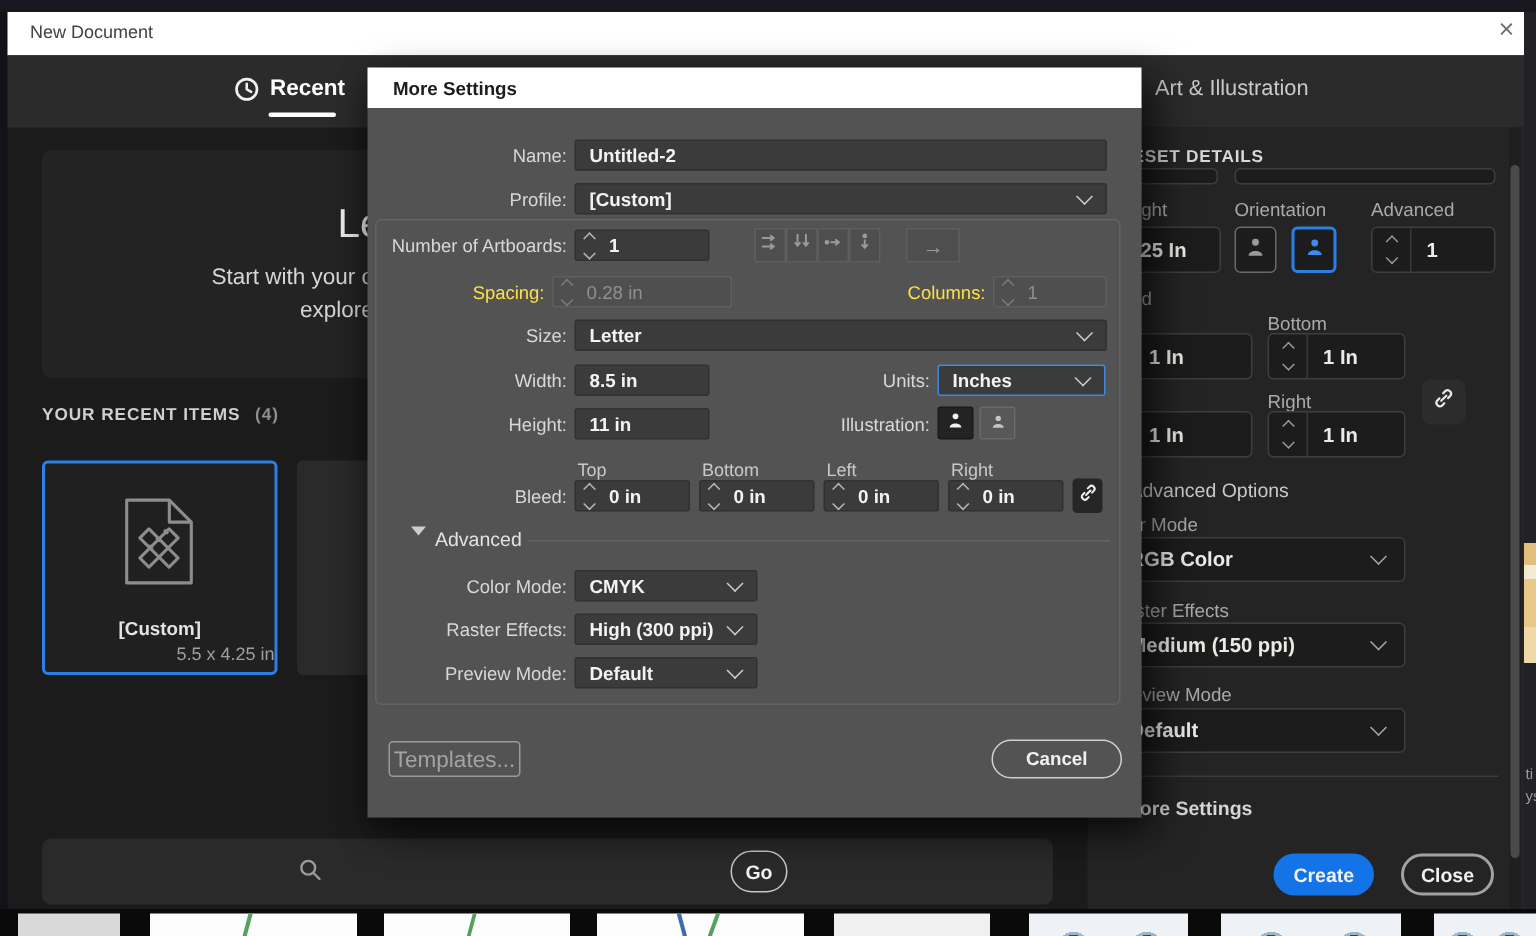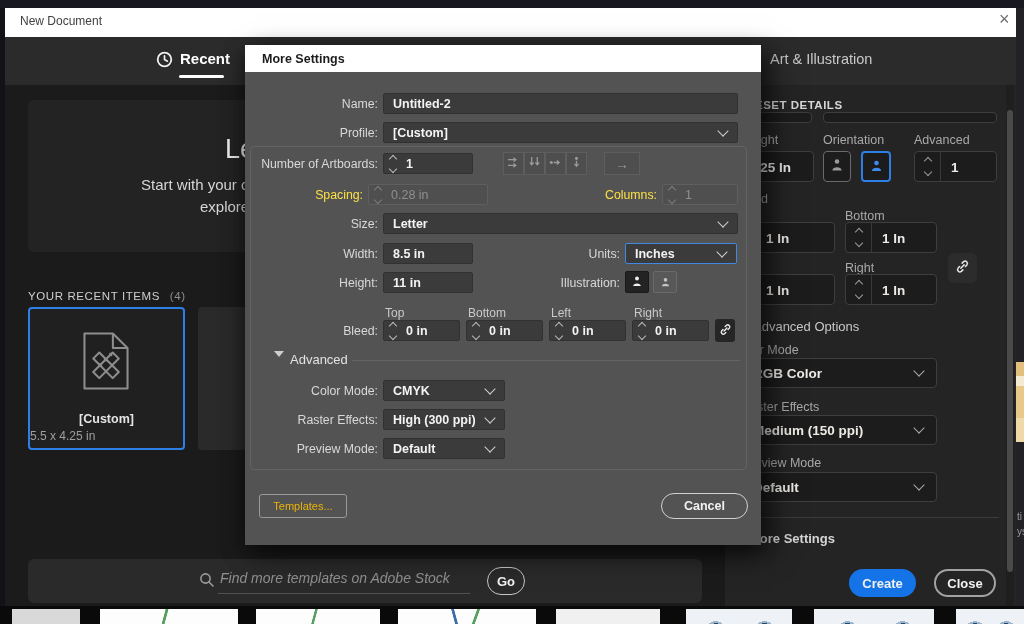--- a/index.html
+++ b/index.html
@@ -97,52 +97,49 @@
   </span>
   <div class="txt" style="left:180px;top:50px;font-size:15px;font-weight:700;color:#ffffff">Recent</div>
   <div class="abs" style="left:179px;top:75px;width:45px;height:3px;background:#ffffff;border-radius:2px"></div>
   <div class="txt" style="left:770px;top:51px;font-size:14.5px;color:#c9c9c9">Art &amp; Illustration</div>
 
   <div class="abs" style="left:28px;top:100px;width:420px;height:152px;background:#232323;border-radius:6px"></div>
   <div class="txt" style="left:225px;top:134px;font-size:27px;color:#ececec">Le</div>
   <div class="txt" style="left:141px;top:176px;font-size:15px;color:#d6d6d6">Start with your ow</div>
   <div class="txt" style="left:200px;top:198px;font-size:15px;color:#d6d6d6">explore</div>
 
-  <div class="txt" style="left:28px;top:290px;font-size:11.5px;font-weight:400;letter-spacing:.6px;color:#cfcfcf">
+  <div class="txt" style="left:28px;top:271px;font-size:11.5px;font-weight:700;letter-spacing:.6px;color:#cfcfcf">
     <span>YOUR RECENT ITEMS</span>
     <span style="color:#8f8f8f;margin-left:6px">(4)</span>
   </div>
 
   <div class="abs" style="left:28px;top:307px;width:157px;height:143px;background:#202020;border:2px solid #2d7fe6;border-radius:4px">
     <span class="abs" style="left:50px;top:21px">
       <svg width="52" height="62" viewBox="0 0 60 72" fill="none" stroke="#8d8d8d" stroke-width="2.4" stroke-linejoin="round">
         <path d="M5 4 H38 L55 21 V68 H5 Z"></path>
           <path d="M38 4 V21 H55"></path>
         <g transform="translate(30,41)">
           <rect x="-16" y="-5" width="32" height="10" transform="rotate(-45)"></rect>
           <rect x="-16" y="-5" width="32" height="10" transform="rotate(45)"></rect>
           <path d="M-8 -2 l3 3 M-2 -8 l3 3 M4 -14 l3 3" transform="rotate(0)"></path>
         </g>
       </svg>
     </span>
     <div class="txt" style="left:0;top:103px;width:153px;text-align:center;font-size:12.5px;font-weight:700;color:#e3e3e3;position:absolute">[Custom]</div>
-    <div class="txt" style="left:0;top:120px;width:153px;text-align:left;font-size:12px;color:#9f9f9f;position:absolute">5.5 x 4.25 in</div>
+    <div class="txt" style="left:0;top:120px;width:153px;text-align:right;font-size:12px;color:#9f9f9f;position:absolute">5.5 x 4.25 in</div>
   </div>
   <div class="abs" style="left:198px;top:307px;width:160px;height:143px;background:#2a2a2a;border-radius:4px"></div>
 
   <div class="abs" style="left:28px;top:559px;width:674px;height:44px;background:#2a2a2a;border-radius:6px"></div>
   <span class="abs" style="left:199px;top:572px">
     <svg width="16" height="16" viewBox="0 0 16 16" fill="none" stroke="#9a9a9a" stroke-width="1.6">
       <circle cx="6.5" cy="6.5" r="4.6"></circle>
         <path d="M10 10 L14 14" stroke-linecap="round"></path>
       </svg>
   </span>
-  <div class="abs" style="left:218px;top:566px;width:252px;height:28px;border-bottom:1px solid #4f4f4f">
-    <span class="txt" style="left:2px;top:4px;font-size:14px;font-style:italic;color:#8f8f8f">Find more templates on Adobe Stock</span>
-  </div>
   <div class="pill" style="left:487px;top:567px;width:38px;height:28px;border:1.5px solid #c6c6c6;font-size:13px">Go</div>
 
   <div class="panel"></div>
 
   <div class="txt" style="left:738px;top:99px;font-size:11.5px;font-weight:700;letter-spacing:.5px;color:#d8d8d8">PRESET DETAILS</div>
   <div class="pfld" style="left:740px;top:112px;width:72px;height:11px"></div>
   <div class="pfld" style="left:823px;top:112px;width:174px;height:11px"></div>
 
   <div class="plab" style="left:742px;top:133px">Height</div>
   <div class="plab" style="left:823px;top:133px">Orientation</div>
@@ -404,17 +401,17 @@
     <span class="fv">High (300 ppi)</span>
     <span class="chev"></span>
   </div>
   <div class="dlab" style="left:252px;top:442px;width:126px">Preview Mode:</div>
   <div class="fld" style="left:383px;top:438px;width:122px;height:21px">
     <span class="fv">Default</span>
     <span class="chev"></span>
   </div>
 
   <div class="abs" style="left:259px;top:494px;width:88px;height:24px;border:1px solid #9a9a9a;border-radius:3px;display:flex;align-items:center;justify-content:center">
-    <span style="font-size:11px;color:#eab308">Templates...</span>
+    <span style="font-size:15px;color:#a3a3a3">Templates...</span>
   </div>
   <div class="pill" style="left:661px;top:493px;width:87px;height:26px;border:1.5px solid #d0d0d0;font-size:12.5px">Cancel</div>
 
 </div>
 
 </body></html>

